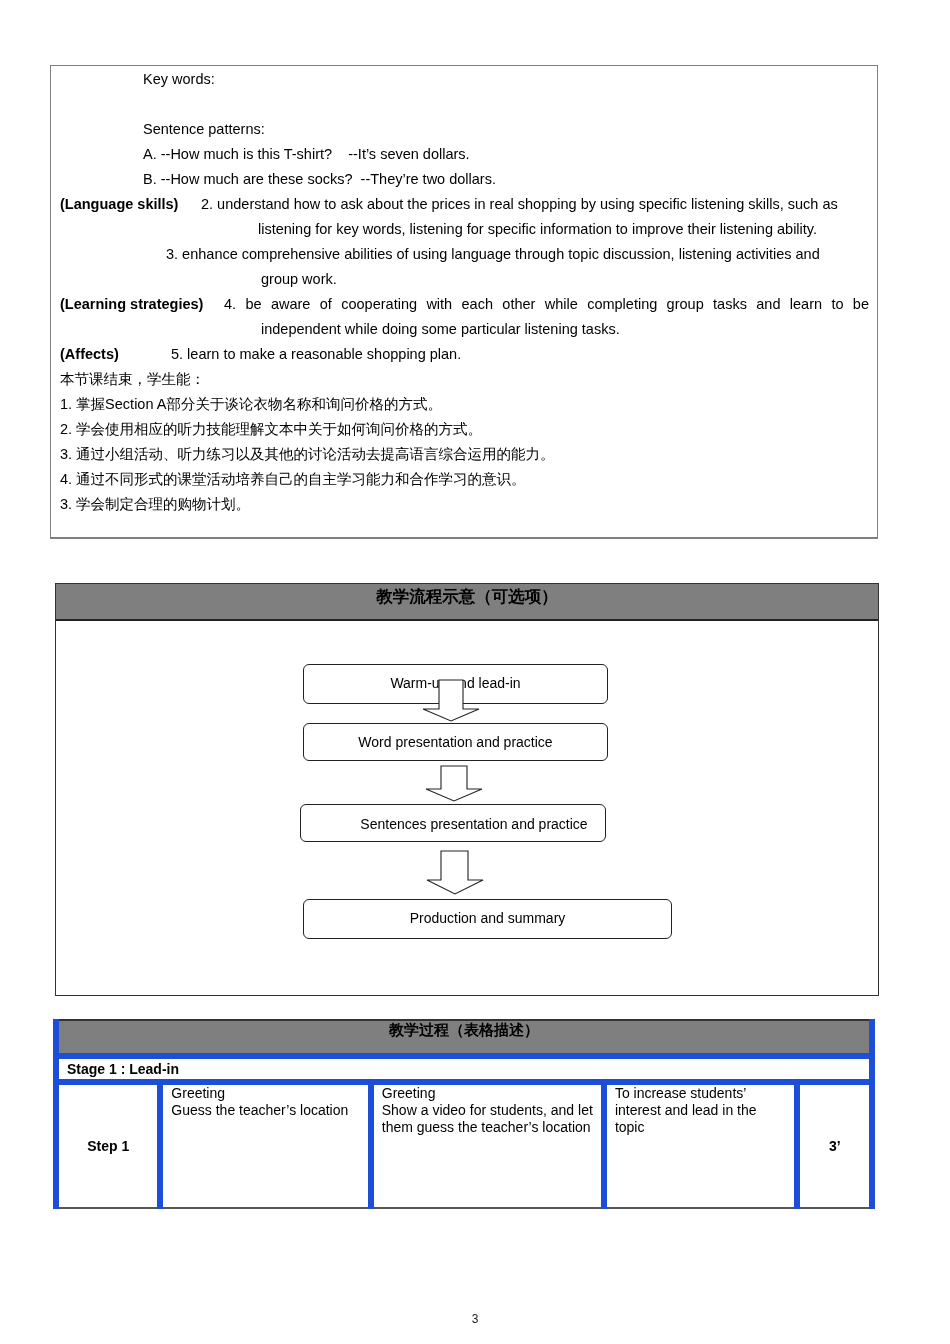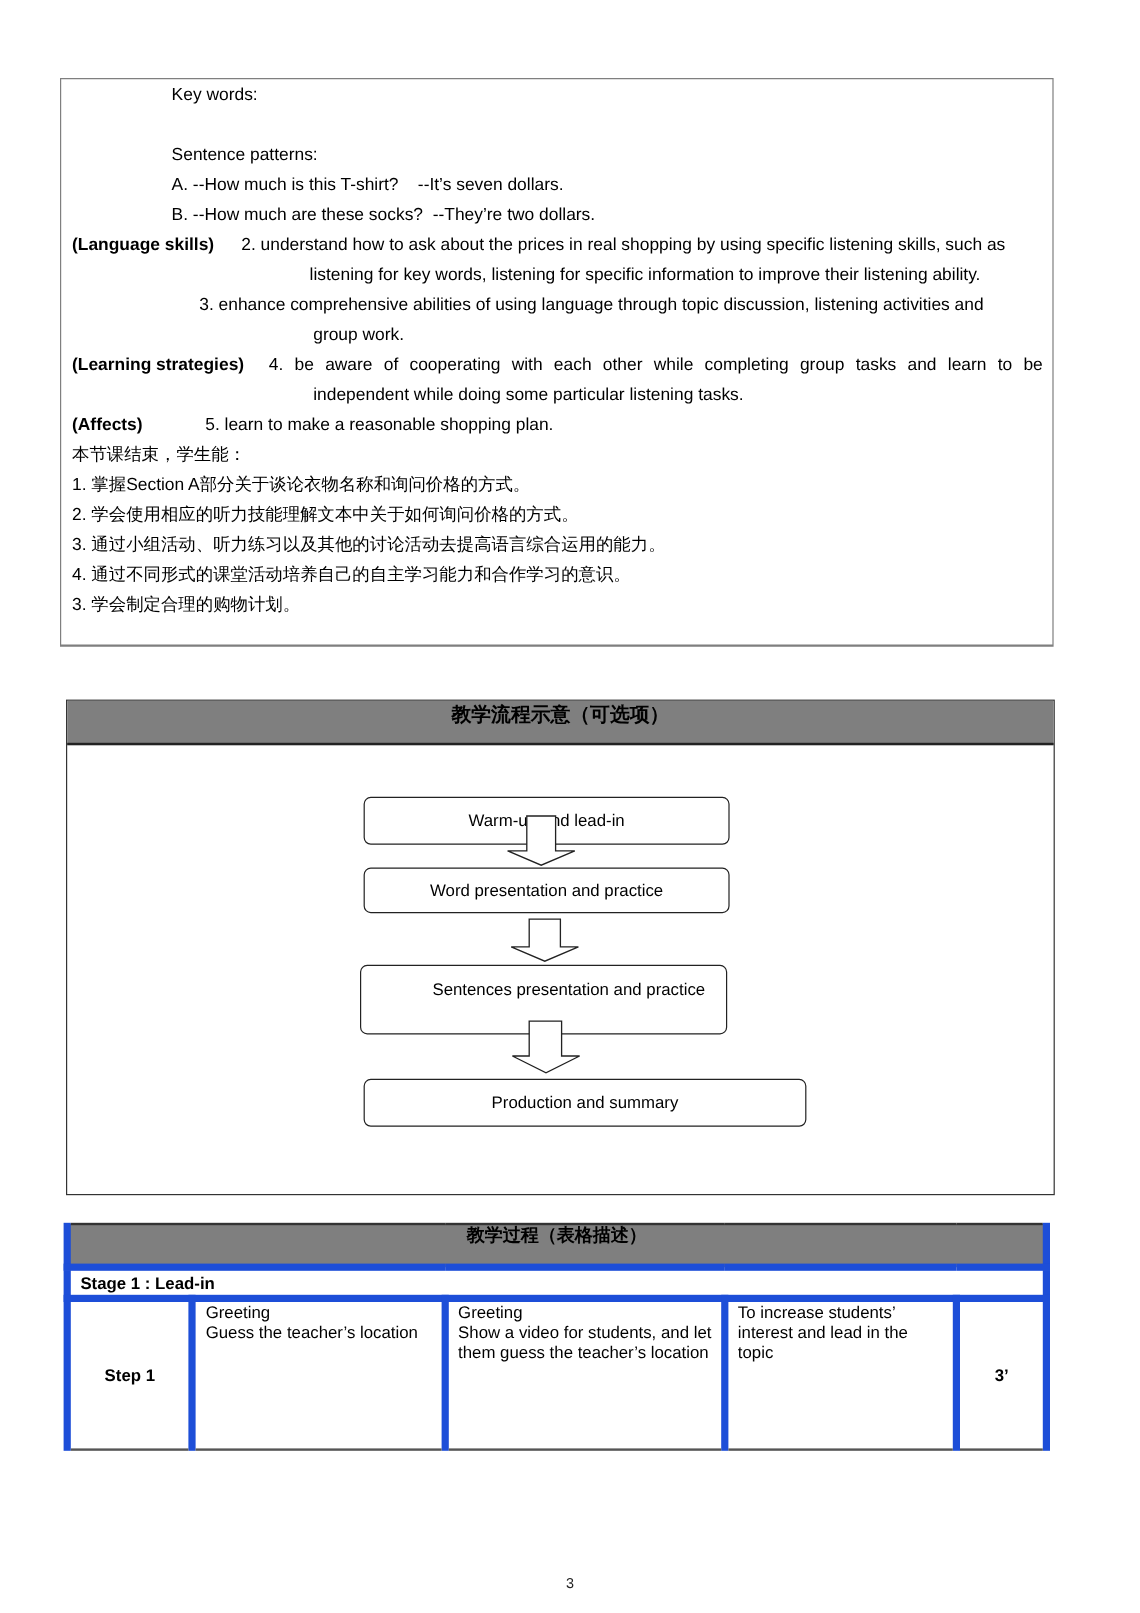--- a/index.html
+++ b/index.html
@@ -86,21 +86,21 @@
   <div class="flow-node" style="left:247px; top:80px; width:305px; height:40px; line-height:37px;">Warm-up and lead-in</div>
   <svg class="arrow" style="left:365px; top:95px;" width="60" height="44" viewBox="0 0 60 44">
     <polygon points="2,30 18,30 18,1 42,1 42,30 58,30 30,42" fill="#fff" stroke="#222" stroke-width="1.1"></polygon>
   </svg>
 
   <div class="flow-node" style="left:247px; top:139px; width:305px; height:38px; line-height:36px;">Word presentation and practice</div>
   <svg class="arrow" style="left:368px; top:181px;" width="60" height="38" viewBox="0 0 60 38">
     <polygon points="2,24 17,24 17,1 43,1 43,24 58,24 30,36" fill="#fff" stroke="#222" stroke-width="1.1"></polygon>
   </svg>
 
-  <div class="flow-node" style="left:244px; top:220px; width:306px; height:58px; line-height:38px;padding-left:42px;">Sentences presentation and practice</div>
+  <div class="flow-node" style="left:244px; top:220px; width:306px; height:38px; line-height:38px;padding-left:42px;">Sentences presentation and practice</div>
   <svg class="arrow" style="left:369px; top:266px;" width="60" height="46" viewBox="0 0 60 46">
     <polygon points="2,30 16,30 16,1 43,1 43,30 58,30 30,44" fill="#fff" stroke="#222" stroke-width="1.1"></polygon>
   </svg>
 
   <div class="flow-node" style="left:247px; top:315px; width:369px; height:40px; line-height:37px;">Production and summary</div>
 </div>
 
 <table class="proc-table">
   <colgroup>
     <col style="width:105px">

